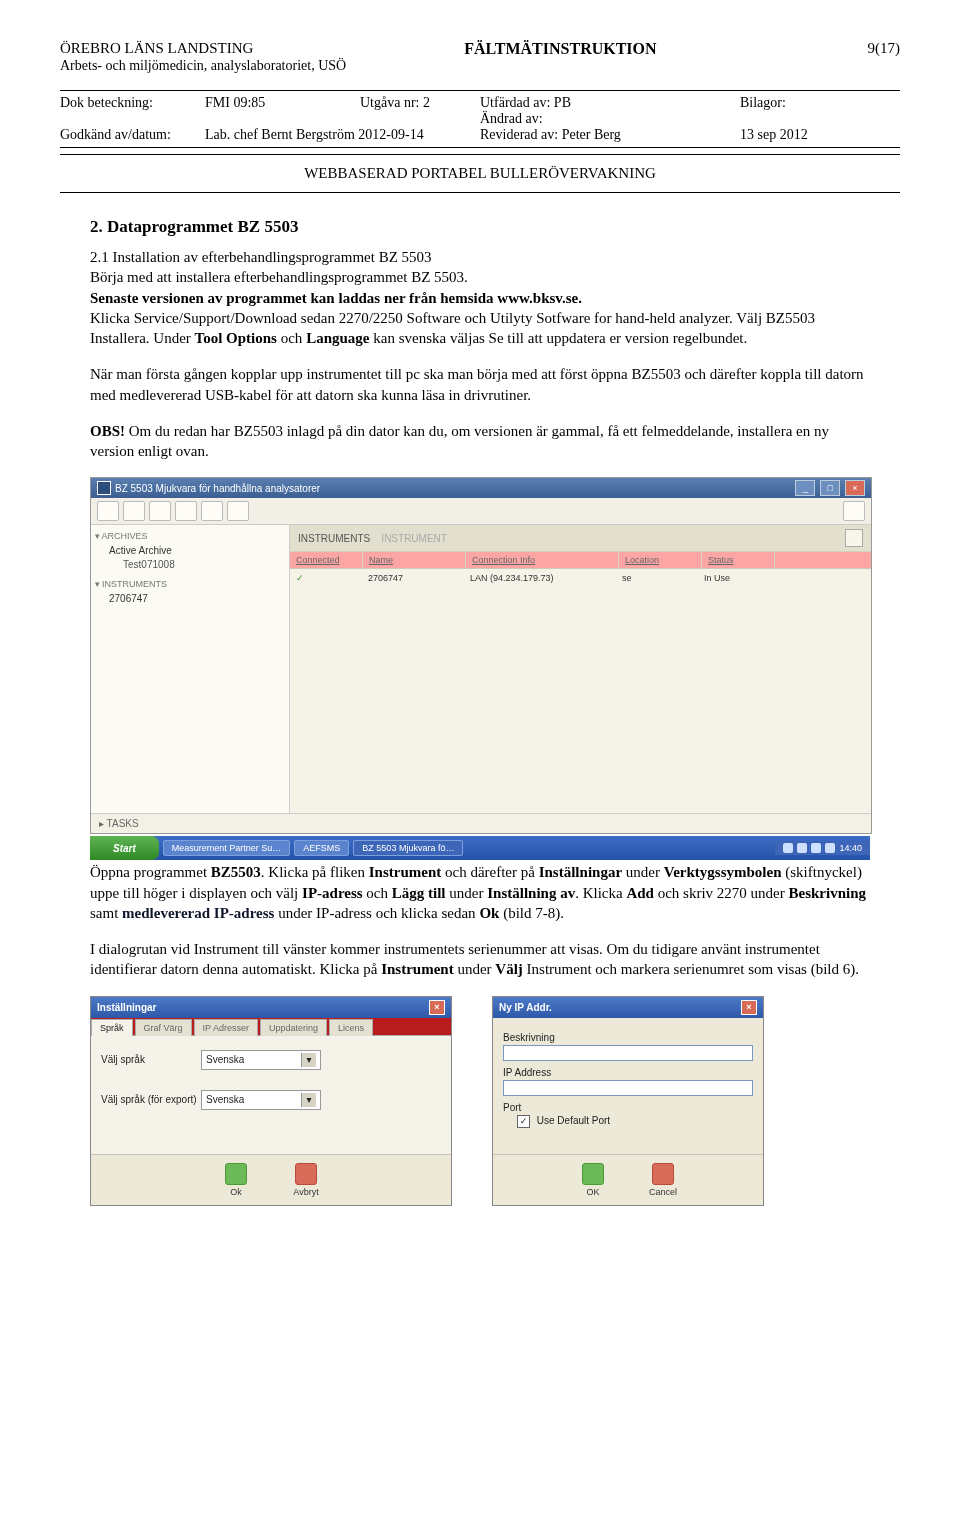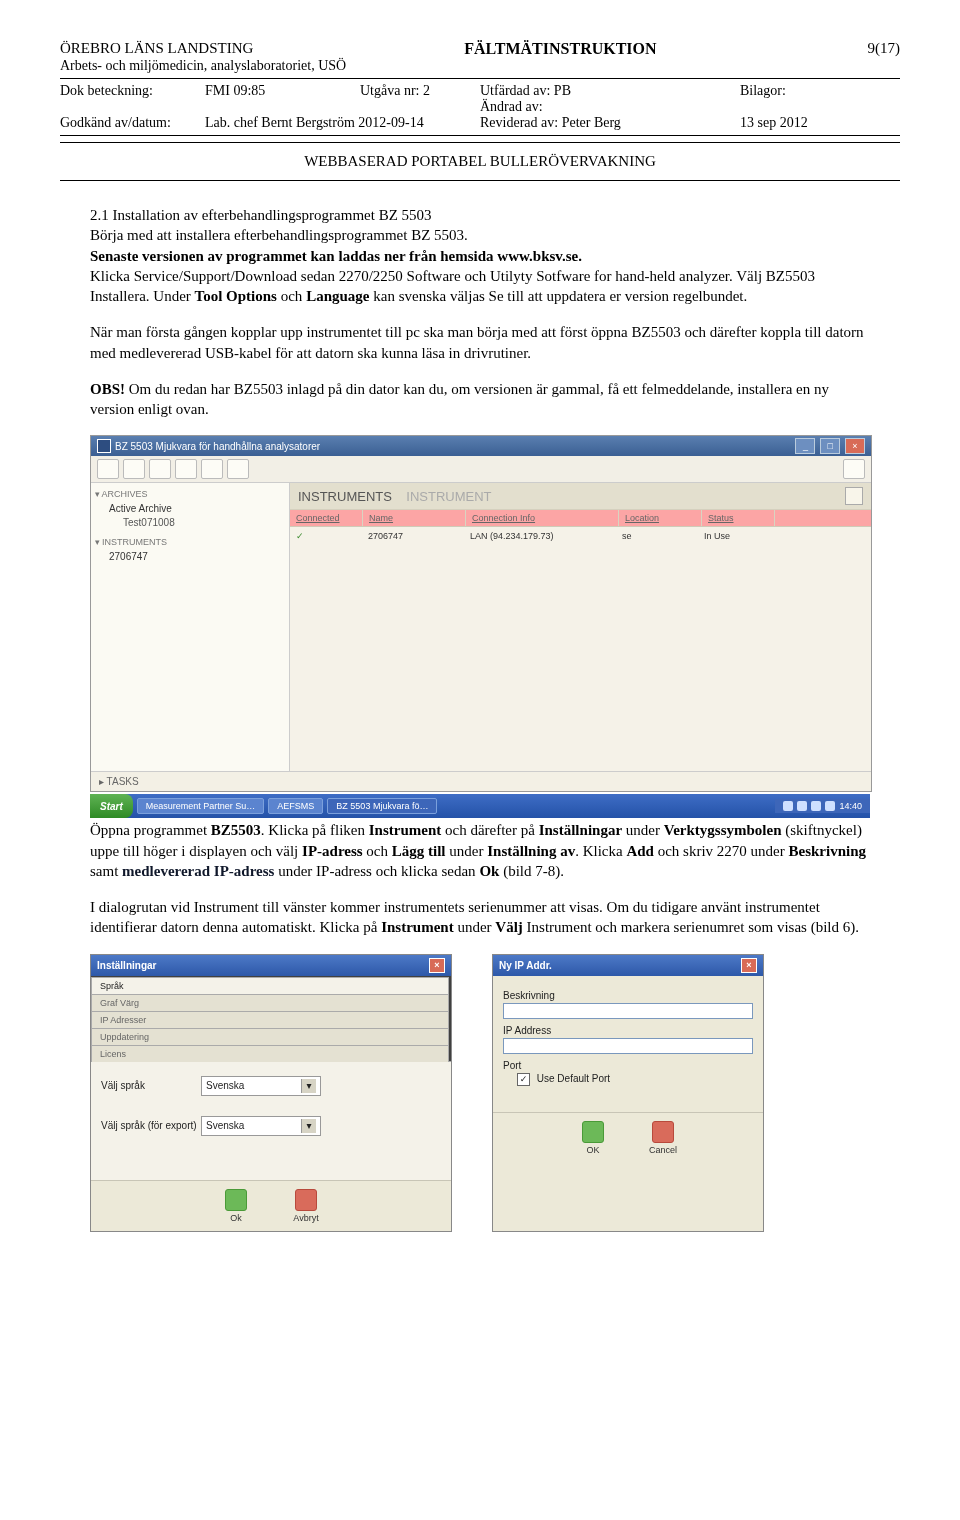--- a/index.html
+++ b/index.html
@@ -12,21 +12,21 @@
     width: 960px;
     box-sizing: border-box;
   }
   .header-row1 {
     display: flex;
     justify-content: space-between;
     font-size: 15px;
   }
   .header-row1 .title { font-weight: bold; font-size: 16px; }
   .header-row1 .page { text-align: right; }
-  .header-row2 { font-size: 14px; margin-bottom: 4px; }
+  .header-row2 { font-size: 14px; margin-bottom: 16px; }
   .header-table {
     border-top: 1px solid #000;
     border-bottom: 1px solid #000;
     padding: 4px 0;
     font-size: 14px;
     margin-bottom: 6px;
   }
   .header-table .row { display: flex; }
   .header-table .c1 { width: 145px; }
   .header-table .c2 { width: 155px; }
@@ -97,21 +97,21 @@
     background: #fbfaf3;
     border-right: 1px solid #ccc;
     min-height: 280px;
     padding: 4px;
   }
   .app-side .tree-hdr { color: #777; font-size: 9px; padding: 2px 0; }
   .app-side .tree-item { padding: 2px 0 2px 14px; }
   .app-side .tree-sub { padding: 1px 0 1px 28px; color: #555; }
   .app-main { flex: 1; background: #f5f2e8; min-height: 280px; }
   .app-main .area-title {
-    background: #e3dfce; color: #555; font-size: 13px;
+    background: #e3dfce; color: #555; font-size: 10px;
     padding: 4px 8px; border-bottom: 1px solid #d5d0be;
     display: flex; justify-content: space-between; align-items: center; gap: 30px;
   }
   .app-main .area-title .gear {
     width: 16px; height: 16px; border: 1px solid #aaa; background: #f8f5ea;
   }
   .app-main .list-header {
     display: flex; background: #fca5a5; border-bottom: 1px solid #cfcab7;
     font-size: 9px; color: #666; text-decoration: underline;
   }
@@ -135,21 +135,21 @@
     color: #fff;
     display: flex;
     align-items: center;
     font-family: Tahoma, Arial, sans-serif;
     font-size: 10px;
     height: 24px;
     margin-bottom: 2px;
   }
   .taskbar .start {
     background: linear-gradient(#5fb354, #2e8a25);
-    padding: 0 10px; height: 100%;
+    padding: 0 23px; height: 100%;
     display: flex; align-items: center;
     border-radius: 0 8px 8px 0;
     font-style: italic; font-weight: bold;
   }
   .taskbar .titem {
     background: #5b84cf; border: 1px solid #7ba0dc;
     padding: 2px 8px; margin-left: 4px; border-radius: 2px;
     font-size: 9px;
   }
   .taskbar .tspacer { flex: 1; }
@@ -175,21 +175,21 @@
     background: linear-gradient(#4d79c7, #2d58a8);
     color: #fff; padding: 3px 6px;
     display: flex; justify-content: space-between; align-items: center;
     font-weight: bold; font-size: 10px;
   }
   .dialog .dlg-title .xbtn {
     width: 14px; height: 13px; background: #d86b57; border: 1px solid #fff;
     text-align: center; line-height: 12px; font-size: 9px; color: #fff;
   }
   .dialog .dlg-body { padding: 8px 10px; background: #f4f2e9; }
-  .dialog .tabs { display: flex; border-bottom: 1px solid #aaa; background: #404040; flex-direction: column; }
+  .dialog .tabs { display: flex; border-bottom: 1px solid #aaa; background: #b91c1c; }
   .dialog .tabs .tab {
     padding: 3px 8px; border: 1px solid #aaa; border-bottom: none;
     background: #f4f2e9; margin-right: 2px; font-size: 9px;
     position: relative; top: 1px;
   }
   .dialog .tabs .tab.inactive { background: #e4e1d2; color: #666; }
   .dialog .frow { display: flex; align-items: center; margin: 6px 0; }
   .dialog .frow .lbl { width: 100px; font-size: 10px; }
   .dialog .frow .sel {
     border: 1px solid #999; background: #fff;
@@ -256,20 +256,21 @@
     <div class="c2" style="width:275px">Lab. chef Bernt Bergström 2012-09-14</div>
     <div class="c4">Reviderad av: Peter Berg</div>
     <div class="c5">13 sep 2012</div>
   </div>
 </div>
 
 <div class="doc-title-box">WEBBASERAD PORTABEL BULLERÖVERVAKNING</div>
 
 <div class="content">
 
+  <h2 class="section">2. Dataprogrammet BZ 5503</h2>
 
   <p>
     <span>2.1 Installation av efterbehandlingsprogrammet BZ 5503</span><br>
     <span>Börja med att installera efterbehandlingsprogrammet BZ 5503.</span><br>
     <span class="bold">Senaste versionen av programmet kan laddas ner från hemsida www.bksv.se.</span><br>
     <span>Klicka Service/Support/Download sedan 2270/2250 Software och Utilyty Sotfware for hand-held analyzer. Välj BZ5503 Installera. Under </span><span class="bold">Tool Options</span><span> och </span><span class="bold">Language</span><span> kan svenska väljas Se till att uppdatera er version regelbundet.</span>
   </p>
 
   <p>När man första gången kopplar upp instrumentet till pc ska man börja med att först öppna BZ5503 och därefter koppla till datorn med medlevererad USB-kabel för att datorn ska kunna läsa in drivrutiner.</p>
 

